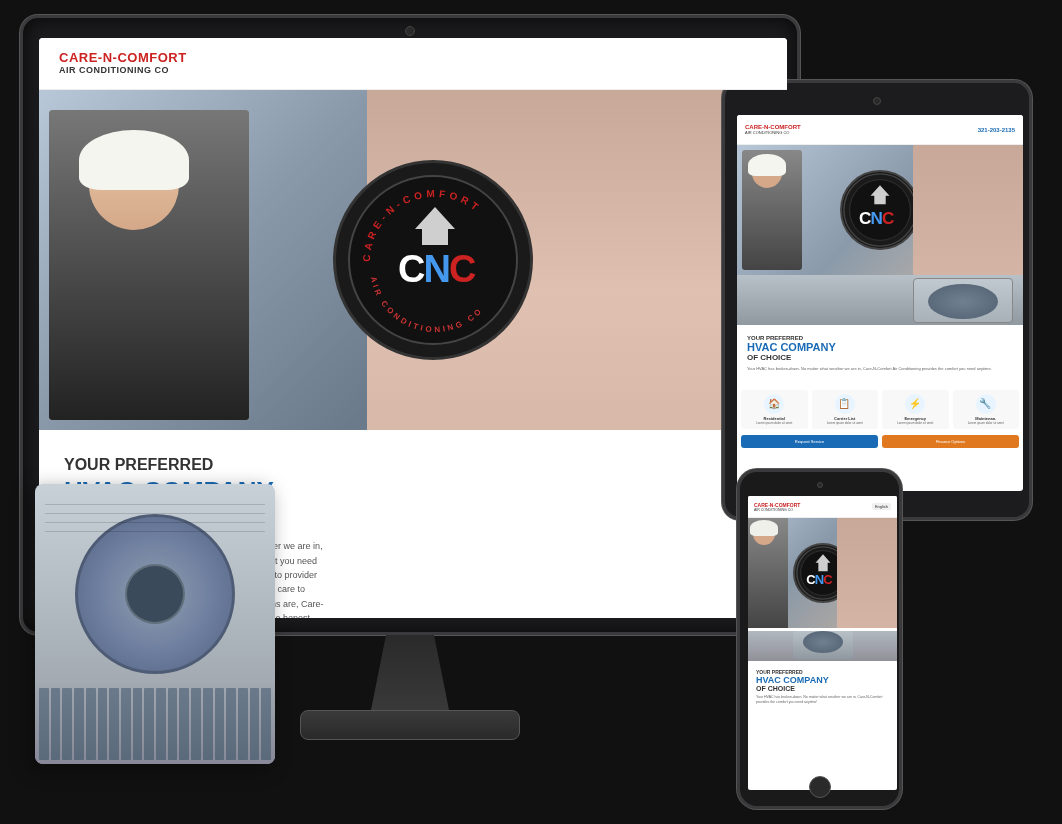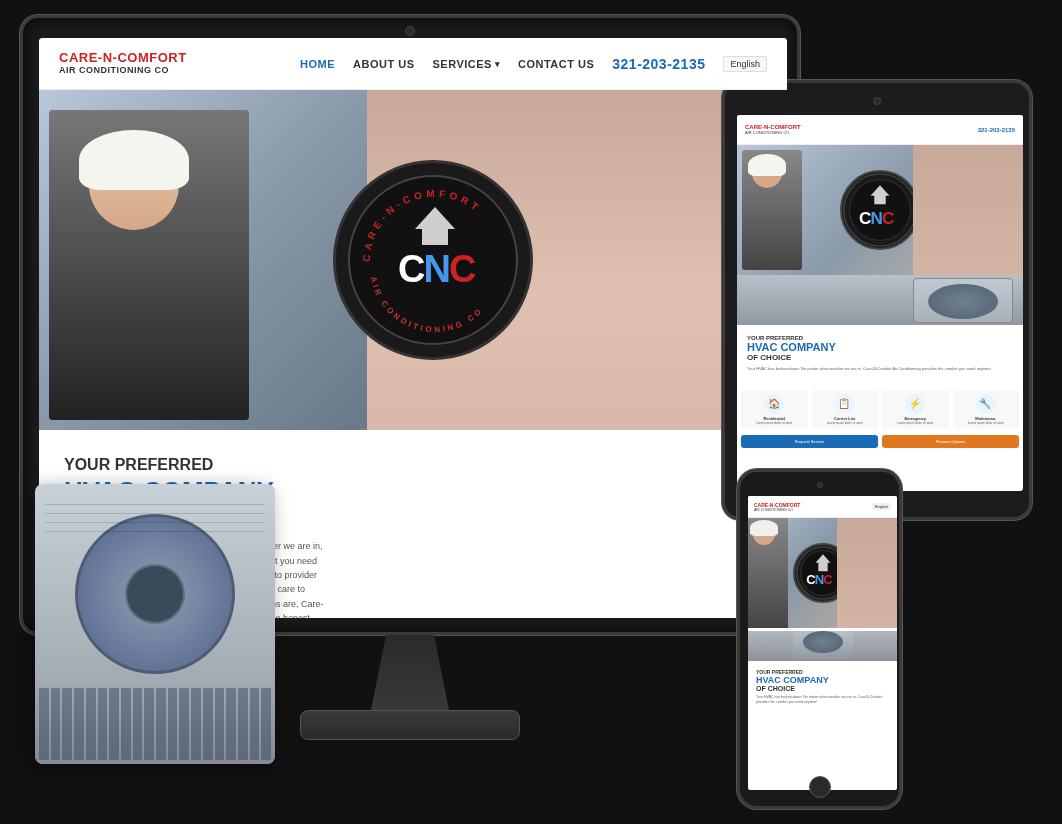--- a/index.html
+++ b/index.html
@@ -657,30 +657,20 @@
   <div class="monitor">
     <div class="monitor-frame">
       <div class="monitor-camera"></div>
 
       <div class="monitor-screen">
 
         <div class="website-nav">
           <div class="website-logo">
             <span class="logo-main">CARE-N-COMFORT</span>
             <span class="logo-sub">AIR CONDITIONING CO</span>
-          </div>
-          <div class="website-nav-links">
-            <span class="nav-link active">HOME</span>
-            <span class="nav-link">ABOUT US</span>
-            <span class="nav-link nav-services">
-              SERVICES <span class="nav-chevron">▾</span>
-            </span>
-            <span class="nav-link">CONTACT US</span>
-            <span class="nav-phone">321-203-2135</span>
-            <span class="nav-lang">English</span>
           </div>
         </div>
 
         <div class="website-hero">
 
           <div class="hero-technician">
             <div class="hero-tech-body"></div>
             <div class="hero-tech-head"></div>
             <div class="hero-tech-helmet"></div>
           </div>

